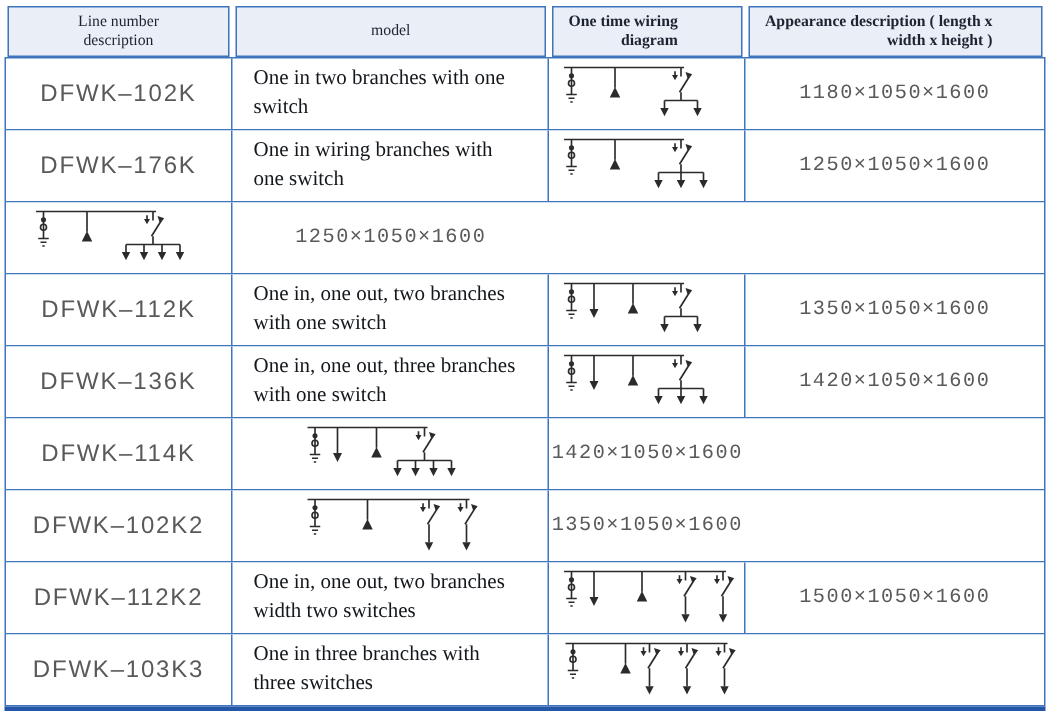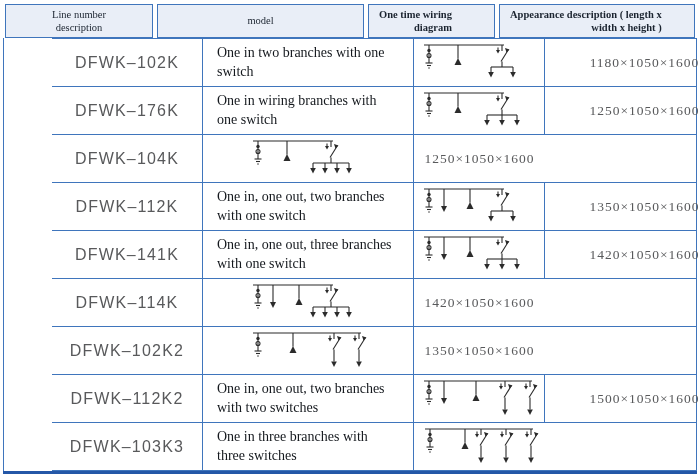--- a/index.html
+++ b/index.html
@@ -25,21 +25,20 @@
     color:#1b2430;
     padding:0 6px;
     box-sizing:border-box;
   }
   .th.center{justify-content:center;text-align:center;}
   .th.left2{justify-content:flex-start;text-align:right;padding-left:10px;font-weight:bold;}
   
   .tbody{
     border-left:1px solid var(--grid_blue,#3f75bc);
     border-right:1px solid var(--grid_blue,#3f75bc);
-    padding-left:48px;
   }
   .tr{
     display:grid;
     grid-template-columns:151px 211px 131px 199px;
     height:47px;
     border-bottom:1px solid var(--grid_blue,#3f75bc);
     background:#fff;
   }
   .tr:first-child{border-top:1px solid var(--grid_blue,#3f75bc);}
   .td{
@@ -51,21 +50,21 @@
   .td.model{
     font-family:"Liberation Sans",sans-serif;
     font-size:16px;color:var(--text_grey,#58595b);
     letter-spacing:1.2px;
   }
   .td.desc{
     font-size:14px;color:#14181d;text-align:left;
     padding:0 14px;line-height:1.35;
   }
   .td.dims{
-    font-family:Liberation Serif, serif;
+    font-family:Liberation Mono, monospace;
     font-size:13.5px;color:var(--text_grey,#58595b);
     letter-spacing:1px;
   }
   .bottom-bar{height:3px;background:var(--dark_blue,#2457a7);width:100%;}
   svg.diag line{stroke:var(--diagram_black,#2b2b2b);stroke-width:1.1;}
   svg.diag polygon,svg.diag circle.f{fill:var(--diagram_black,#2b2b2b);}
   svg.diag circle.o{fill:none;stroke:var(--diagram_black,#2b2b2b);stroke-width:1.1;}
 </style>
 </head>
 <body>
@@ -135,21 +134,20 @@
             <line x1="88" y1="27" x2="88" y2="32"></line>
             <polygon points="85.2,32 90.8,32 88,37.5"></polygon>
             <line x1="103" y1="27" x2="103" y2="32"></line>
             <polygon points="100.2,32 105.8,32 103,37.5"></polygon>
             <line x1="10" y1="5" x2="90" y2="5"></line>
           </svg>
         </div>
         <div class="td dims">1250×1050×1600</div>
       </div>
       <div class="tr">
-        <div class="td model">DFWK–104K</div>
         <div class="td diag">
           <svg viewBox="0 0 130 46" width="130" height="46" class="diag">
             <line x1="15" y1="5" x2="15" y2="23"></line>
             <circle cx="15" cy="10.5" r="1.7" class="f"></circle>
             <circle cx="15" cy="15.5" r="2" class="o"></circle>
             <line x1="11.5" y1="23" x2="18.5" y2="23"></line>
             <line x1="13" y1="25.5" x2="17" y2="25.5"></line>
             <line x1="14.2" y1="28" x2="15.8" y2="28"></line>
             <line x1="44" y1="5" x2="44" y2="18.5"></line>
             <polygon points="44,18 40.5,25 47.5,25"></polygon>
@@ -198,21 +196,21 @@
             <line x1="77" y1="27" x2="77" y2="32"></line>
             <polygon points="74.2,32 79.8,32 77,37.5"></polygon>
             <line x1="99" y1="27" x2="99" y2="32"></line>
             <polygon points="96.2,32 101.8,32 99,37.5"></polygon>
             <line x1="10" y1="5" x2="90" y2="5"></line>
           </svg>
         </div>
         <div class="td dims">1350×1050×1600</div>
       </div>
       <div class="tr">
-        <div class="td model">DFWK–141K</div>
+        <div class="td model">DFWK–136K</div>
         <div class="td desc">One in, one out, three branches with one switch</div>
         <div class="td diag">
           <svg viewBox="0 0 130 46" width="130" height="46" class="diag">
             <line x1="15" y1="5" x2="15" y2="23"></line>
             <circle cx="15" cy="10.5" r="1.7" class="f"></circle>
             <circle cx="15" cy="15.5" r="2" class="o"></circle>
             <line x1="11.5" y1="23" x2="18.5" y2="23"></line>
             <line x1="13" y1="25.5" x2="17" y2="25.5"></line>
             <line x1="14.2" y1="28" x2="15.8" y2="28"></line>
             <line x1="30" y1="5" x2="30" y2="22"></line>
@@ -297,21 +295,21 @@
             <polygon points="110,10 114,10 112,13.5"></polygon>
             <line x1="116" y1="21.5" x2="116" y2="33.5"></line>
             <polygon points="113.2,33.5 118.8,33.5 116,39"></polygon>
             <line x1="10" y1="5" x2="118" y2="5"></line>
           </svg>
         </div>
         <div class="td dims">1350×1050×1600</div>
       </div>
       <div class="tr">
         <div class="td model">DFWK–112K2</div>
-        <div class="td desc">One in, one out, two branches with two switches</div>
+        <div class="td desc">One in, one out, two branches width two switches</div>
         <div class="td diag">
           <svg viewBox="0 0 130 46" width="130" height="46" class="diag">
             <line x1="15" y1="5" x2="15" y2="23"></line>
             <circle cx="15" cy="10.5" r="1.7" class="f"></circle>
             <circle cx="15" cy="15.5" r="2" class="o"></circle>
             <line x1="11.5" y1="23" x2="18.5" y2="23"></line>
             <line x1="13" y1="25.5" x2="17" y2="25.5"></line>
             <line x1="14.2" y1="28" x2="15.8" y2="28"></line>
             <line x1="30" y1="5" x2="30" y2="22"></line>
             <polygon points="27,22 33,22 30,28"></polygon>

